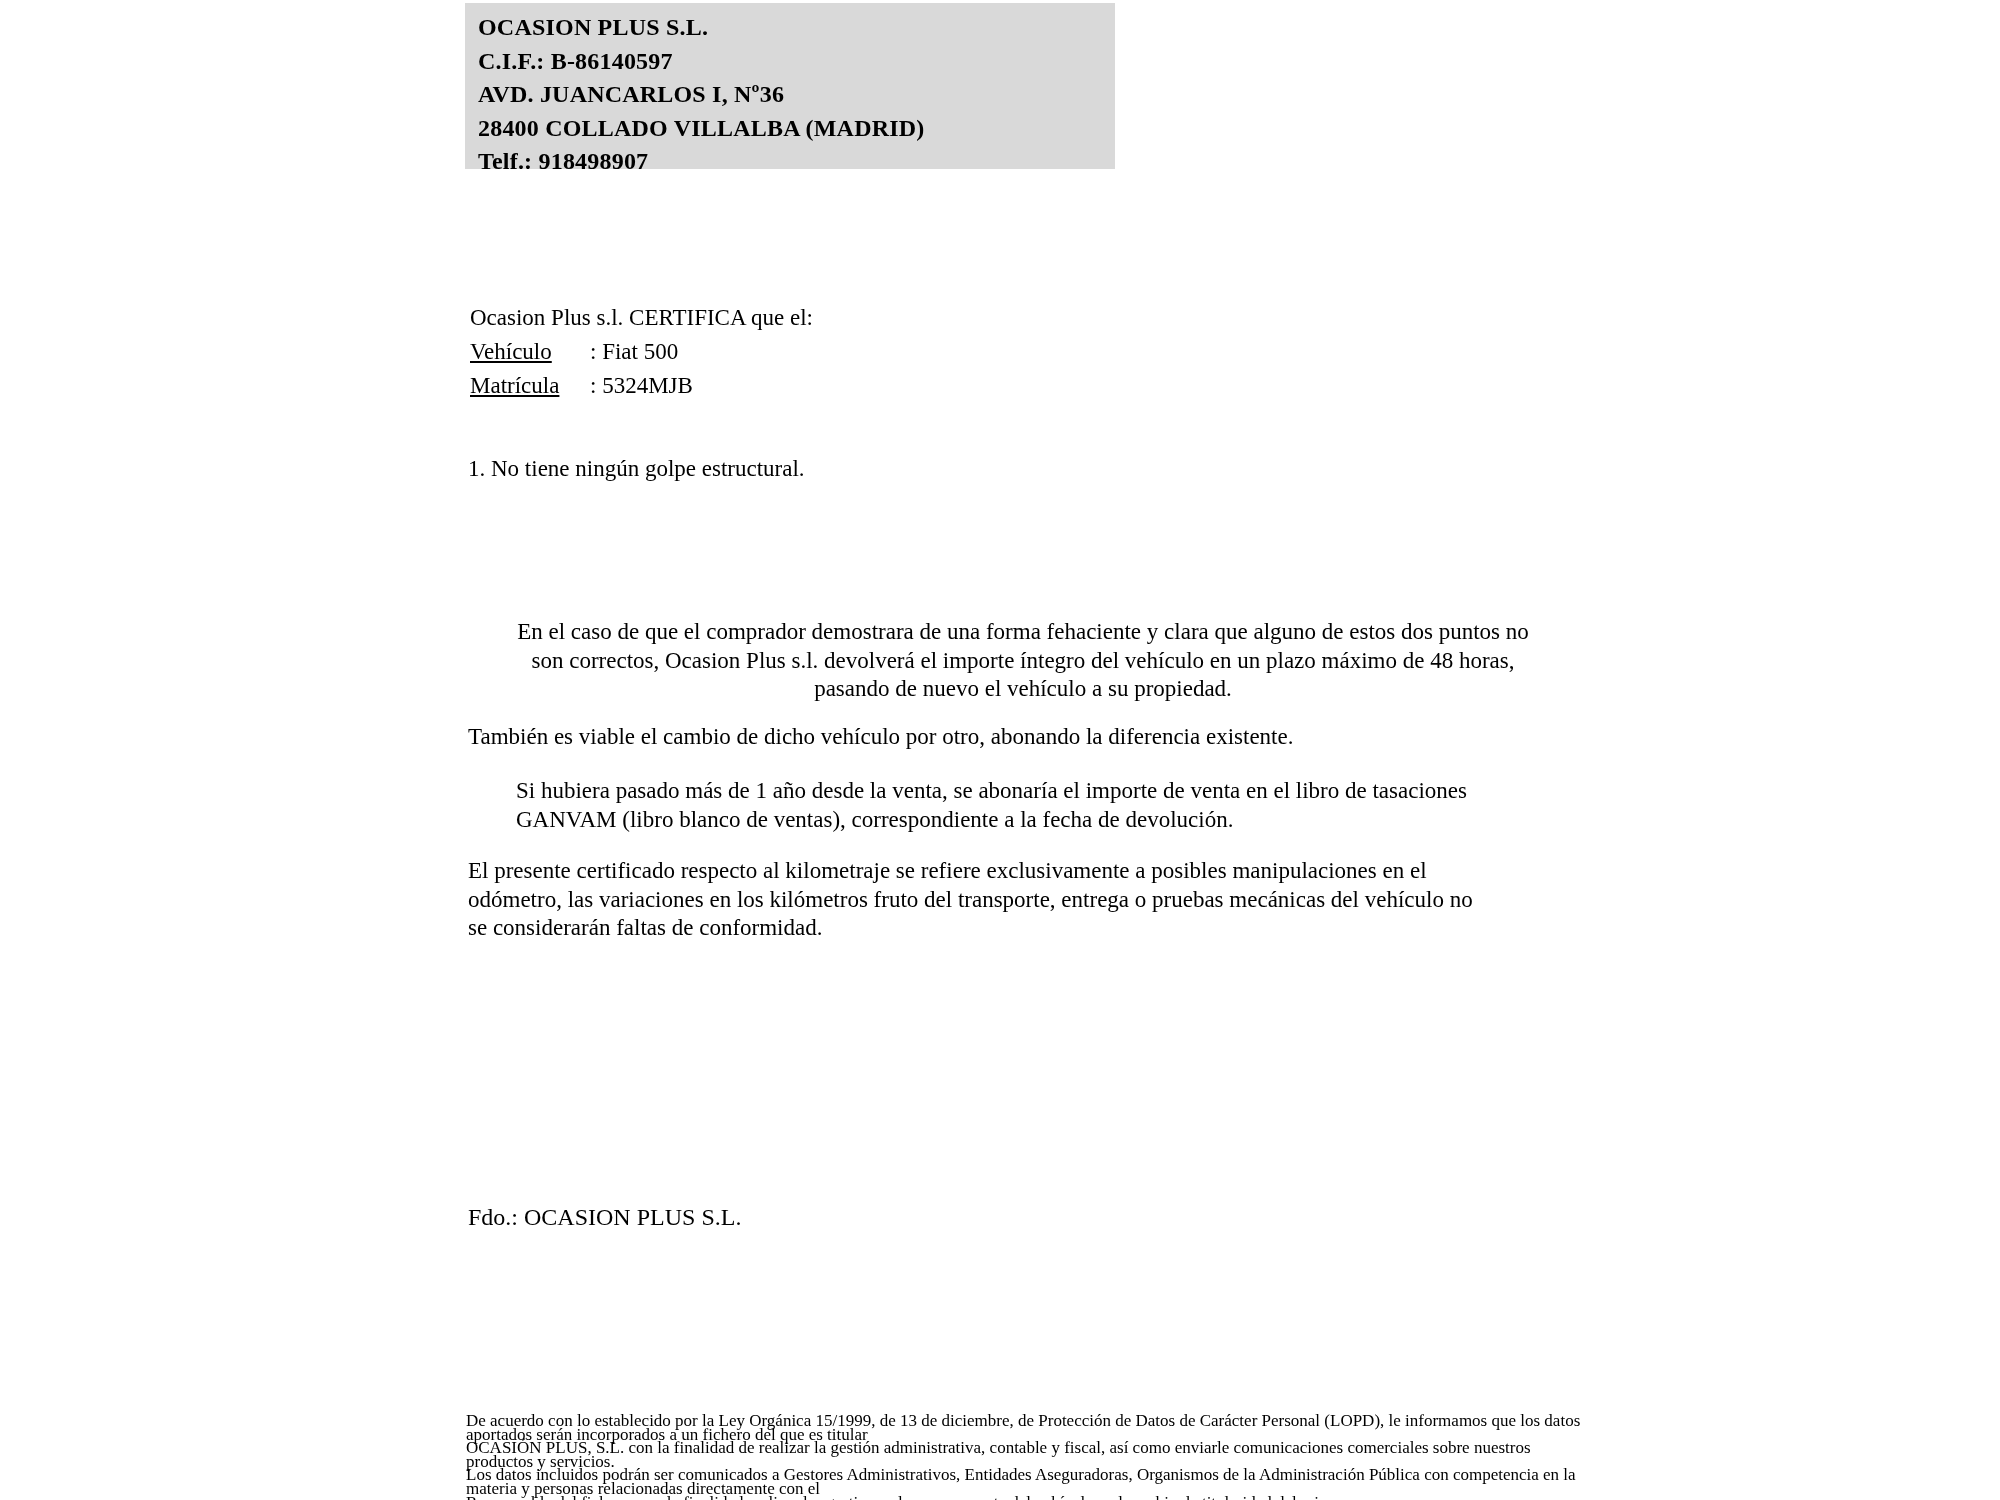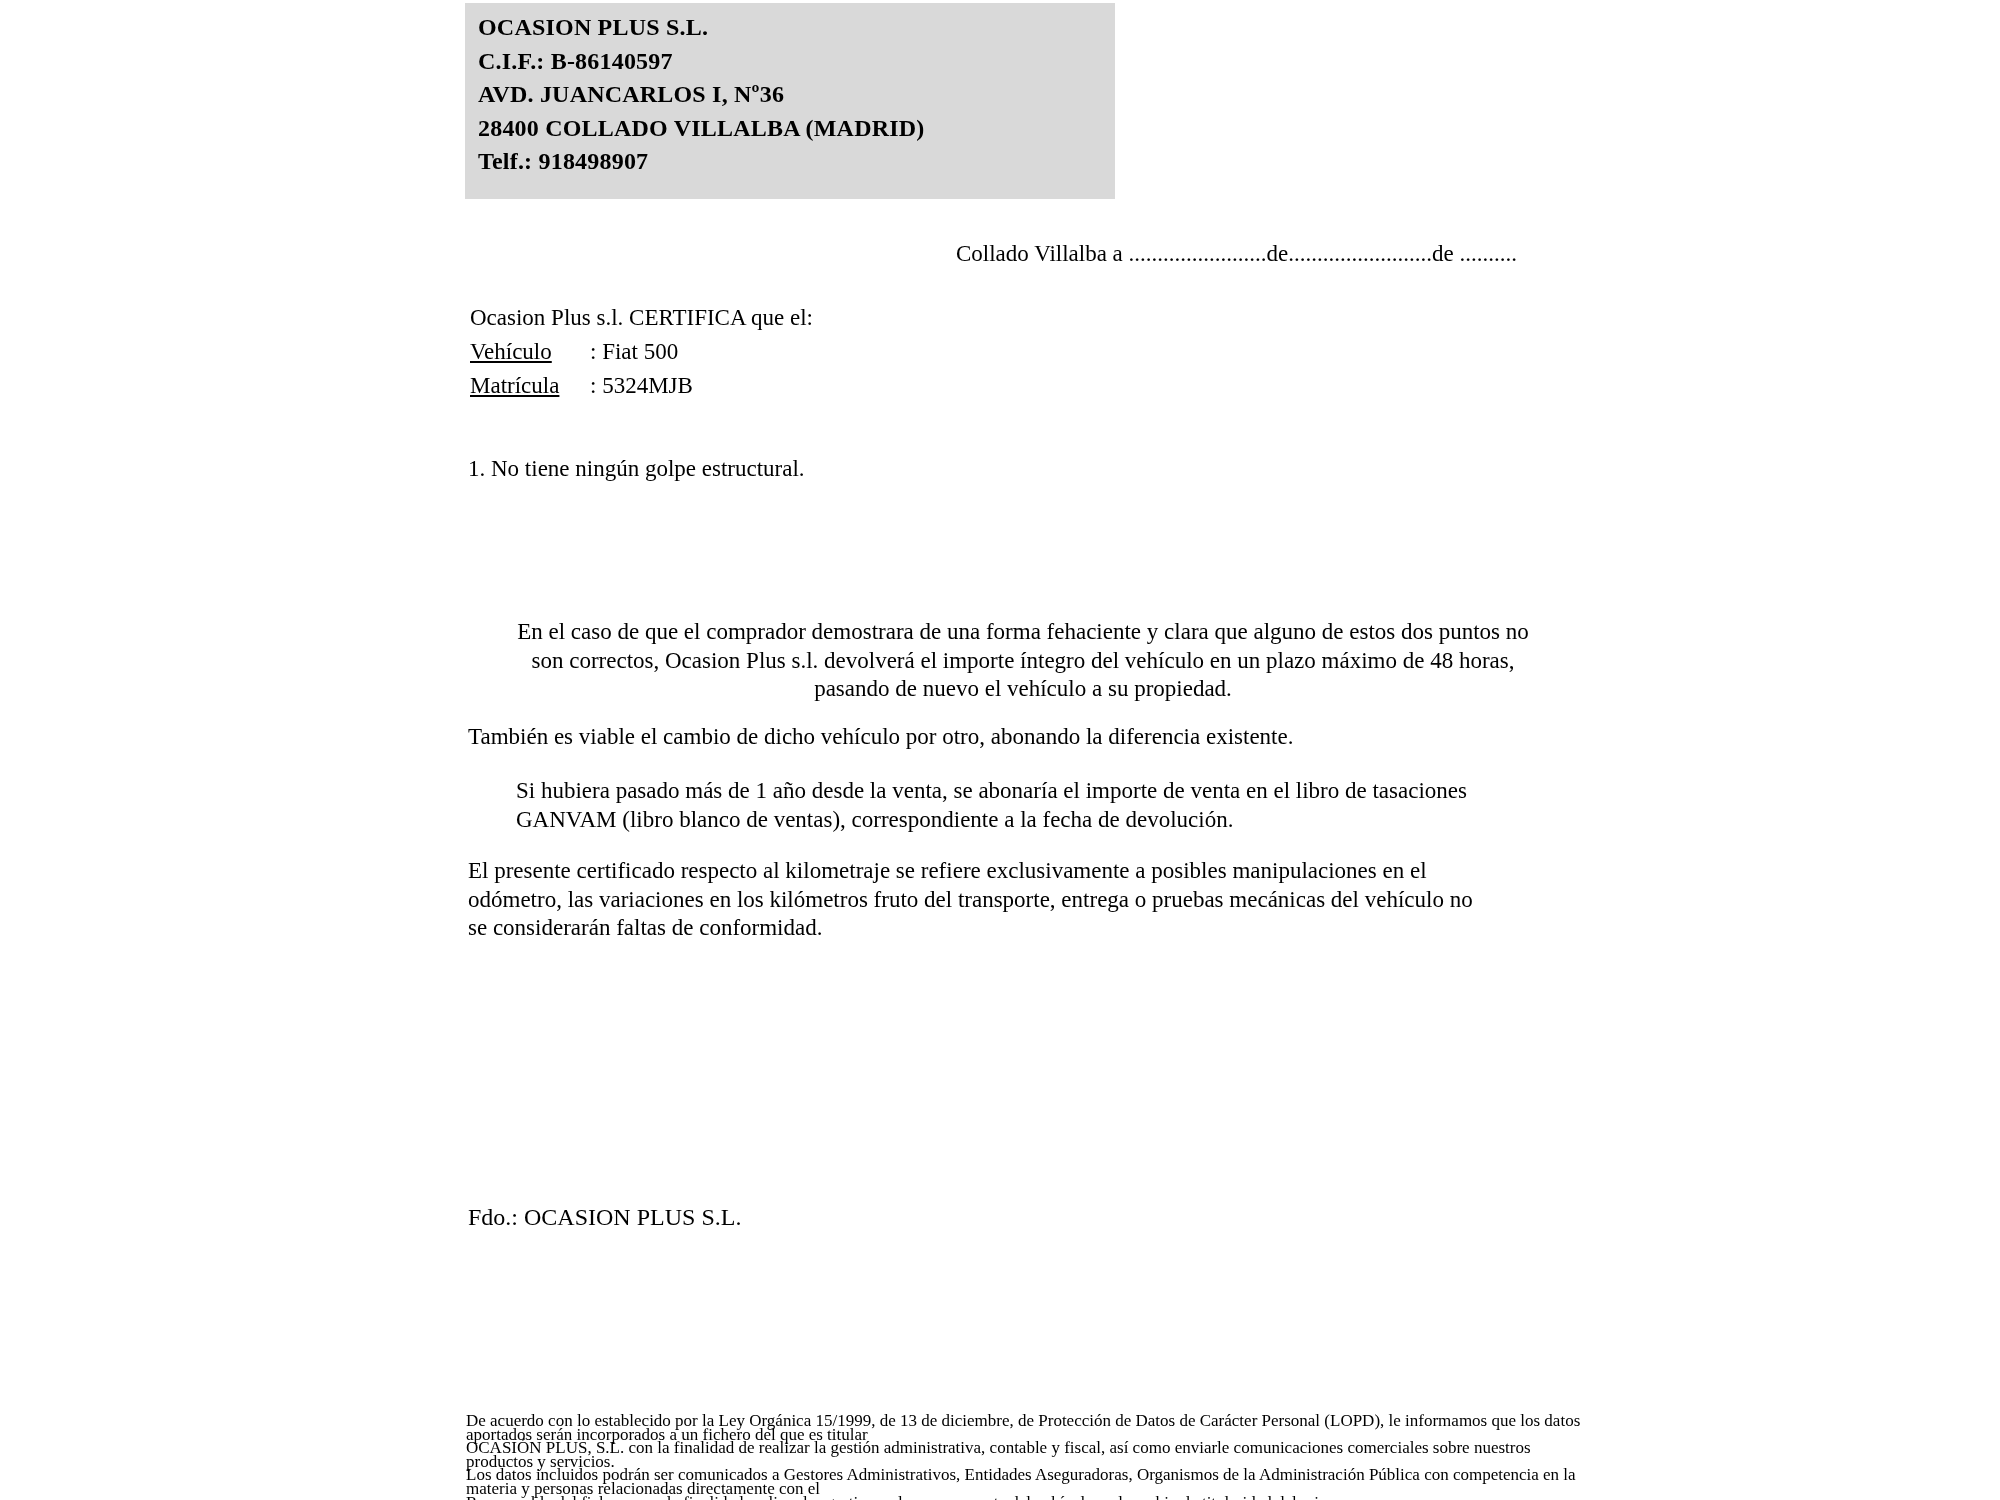--- a/index.html
+++ b/index.html
@@ -9,21 +9,21 @@
     position: relative;
     font-family: "Liberation Serif", "DejaVu Serif", serif;
     color: #000000;
     overflow: hidden;
   }
   .page { position: absolute; inset: 0; background: #ffffff; }
 
   .header-box {
     position: absolute;
     left: 465px; top: 3px;
-    width: 650px; height: 196px;
+    width: 650px; height: 166px;
     background: #d9d9d9;
     padding: 8px 10px 0 13px;
     font-weight: bold;
     font-size: 24px;
     line-height: 33.5px;
     white-space: pre-line;
     letter-spacing: 0.2px;
   }
 
   .date-line {
@@ -80,21 +80,20 @@
 <body>
 
 <div class="page">
 
   <div class="header-box">OCASION PLUS S.L.
 C.I.F.: B-86140597
 AVD. JUANCARLOS I, Nº36
 28400 COLLADO VILLALBA (MADRID)
 Telf.: 918498907</div>
 
-  <div class="date-line">Collado Villalba a ........................de.........................de ..........</div>
 
   <div class="certify-block">
     <span class="certify-intro">Ocasion Plus s.l. CERTIFICA que el:</span>
     <span class="field-row">
       <span class="field-label"><span>Vehículo</span></span><span class="field-value">: Fiat 500</span>
     </span>
     <span class="field-row">
       <span class="field-label"><span>Matrícula</span></span><span class="field-value">: 5324MJB</span>
     </span>
   </div>

